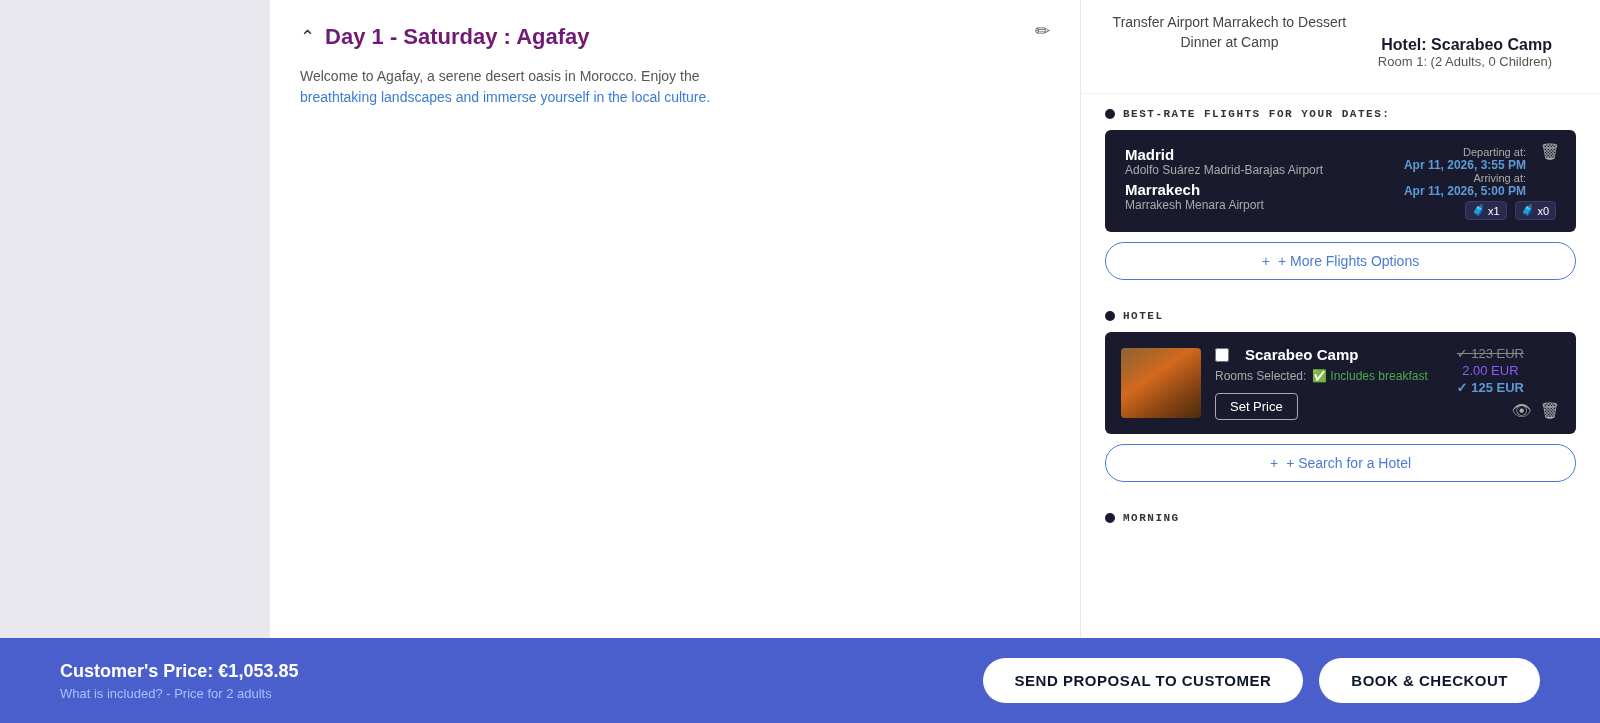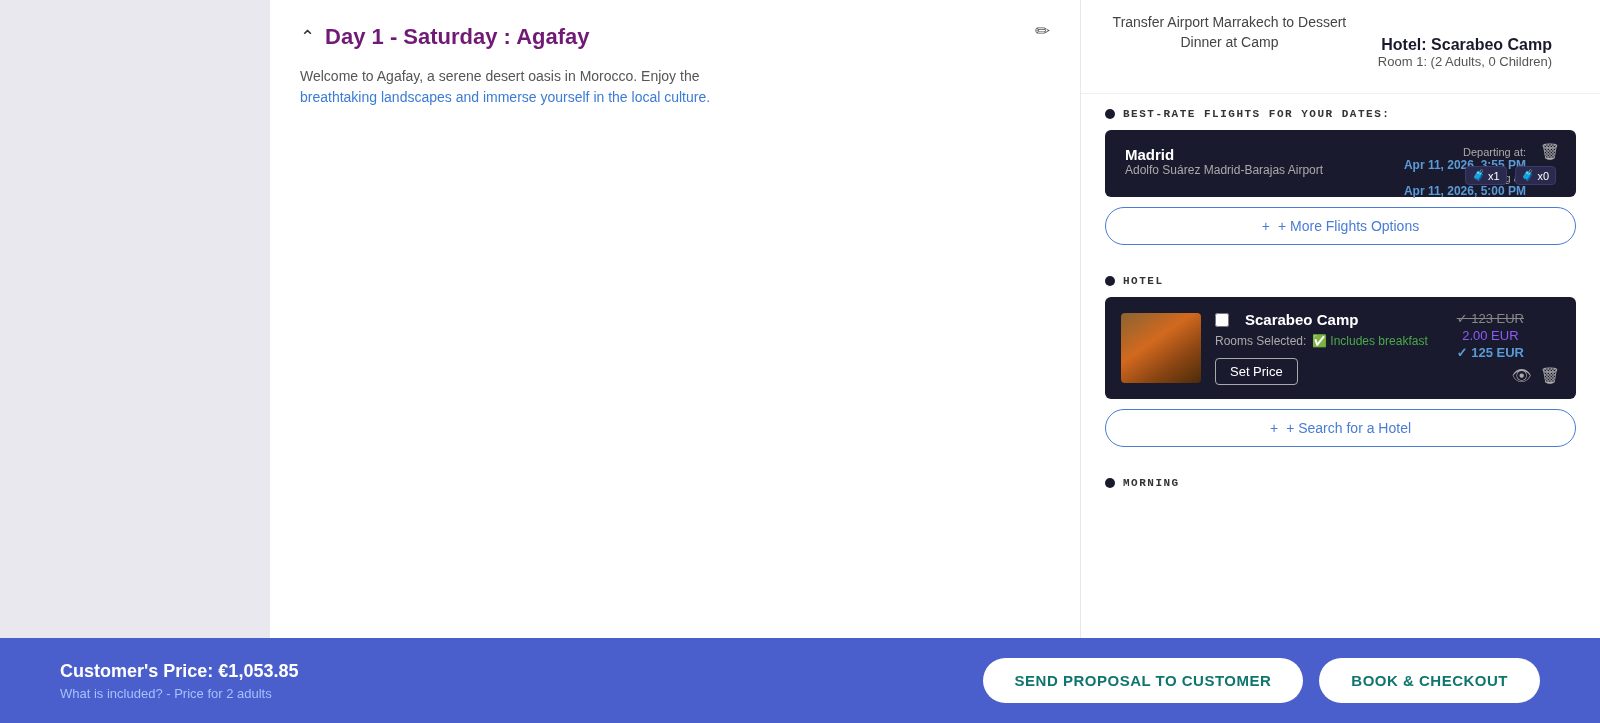--- a/index.html
+++ b/index.html
@@ -328,21 +328,21 @@
 
     .footer-btn {
       border-radius: 24px;
       padding: 14px 32px;
       font-size: 15px;
       font-weight: 700;
       letter-spacing: 0.5px;
       cursor: pointer;
       border: none;
       background: white;
-      color: #0f766e;
+      color: #0f172a;
     }
 
     
     .content-wrapper {
       display: flex;
       flex: 1;
       overflow: hidden;
     }
 
     .left-content {
@@ -428,20 +428,24 @@
     <div class="section-header">
       <div class="section-dot"></div>
       <span class="section-label">BEST-RATE FLIGHTS FOR YOUR DATES:</span>
     </div>
 
     <div class="flights-section">
       <div class="flight-card">
         <div class="flight-origin">
           <div class="flight-city">Madrid</div>
           <div class="flight-airport">Adolfo Suárez Madrid-Barajas Airport</div>
+        </div>
+        <div class="flight-destination">
+          <div class="flight-city">Marrakech</div>
+          <div class="flight-airport">Marrakesh Menara Airport</div>
         </div>
 
         <div class="flight-times">
           <div class="flight-time-label">Departing at:</div>
           <div class="flight-time-value">Apr 11, 2026, 3:55 PM</div>
           <div class="flight-time-label">Arriving at:</div>
           <div class="flight-time-value">Apr 11, 2026, 5:00 PM</div>
         </div>
 
         <div class="flight-icons">

